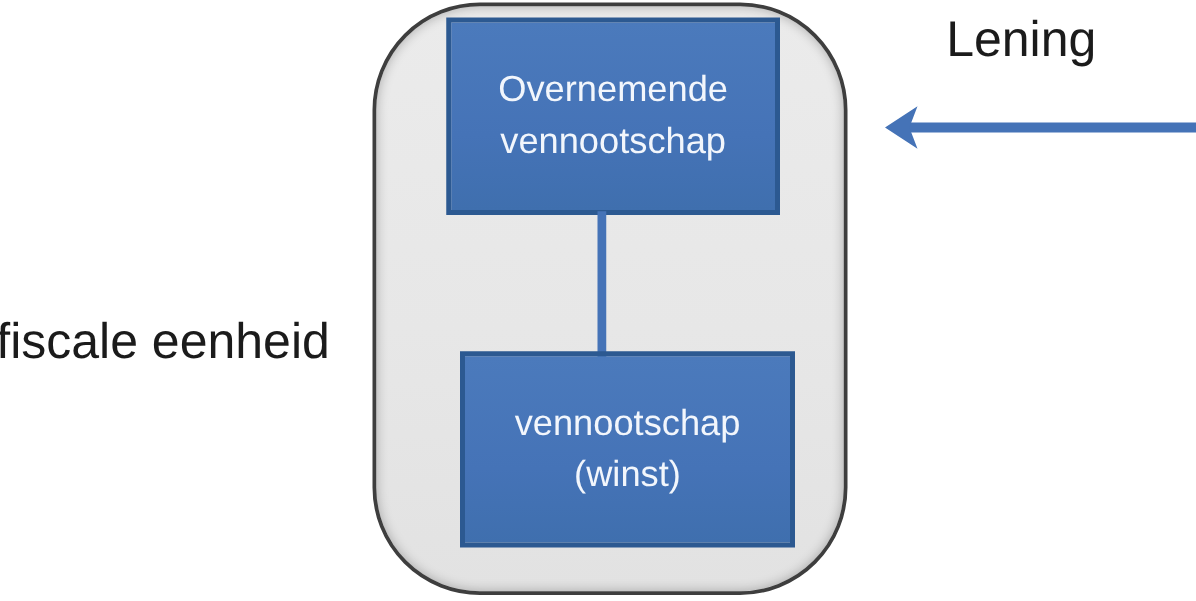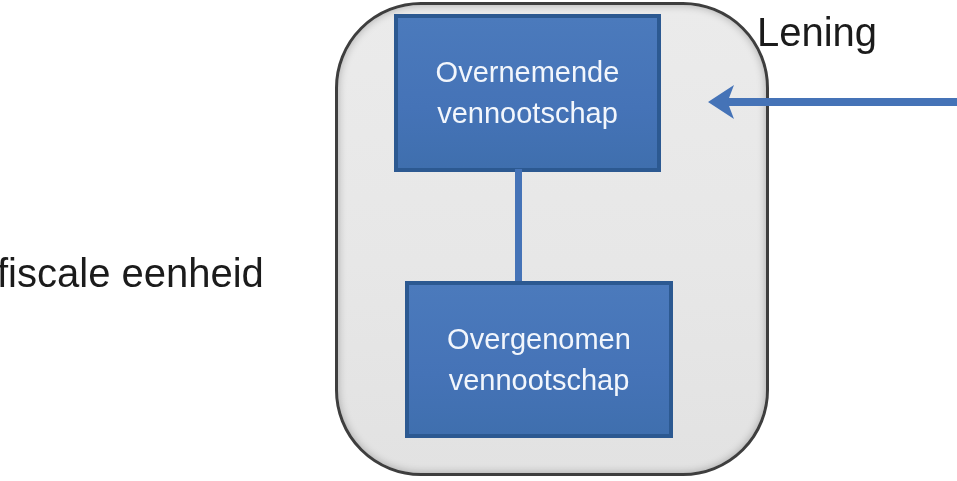--- a/index.html
+++ b/index.html
@@ -11,23 +11,23 @@
   .canvas {
     position: relative;
     width: 957px;
     height: 481px;
     background: #ffffff;
     overflow: hidden;
   }
   
   .fiscal-unit {
     position: absolute;
-    left: 335px;
+    left: 298px;
     top: 2px;
-    width: 434px;
+    width: 380px;
     height: 474px;
     box-sizing: border-box;
     background: linear-gradient(180deg, #ebebeb 0%, #e7e7e7 55%, #e2e2e2 100%);
     border: 3px solid var(--unit-border, #3e3e3e);
     border-radius: 86px;
     box-shadow: inset 0 0 9px rgba(0,0,0,0.28);
     padding-left: 48px;
   }
   
   .company-box {
@@ -98,22 +98,22 @@
   <div class="fiscal-unit">
 
     <div class="company-box top">
       <div>Overnemende</div>
       <div>vennootschap</div>
     </div>
 
     <div class="connector"></div>
 
     <div class="company-box bottom">
-      <div>Overgenomen</div>
       <div>vennootschap</div>
+      <div>(winst)</div>
     </div>
 
   </div>
 
   <div class="outside-label fiscal">fiscale eenheid</div>
 
   <div class="outside-label loan">Lening</div>
 
   <svg class="loan-arrow-svg" viewBox="0 0 257 48" xmlns="http://www.w3.org/2000/svg" aria-hidden="true">
     <rect x="26" y="20" width="231" height="8" fill="#4573b7"></rect>

